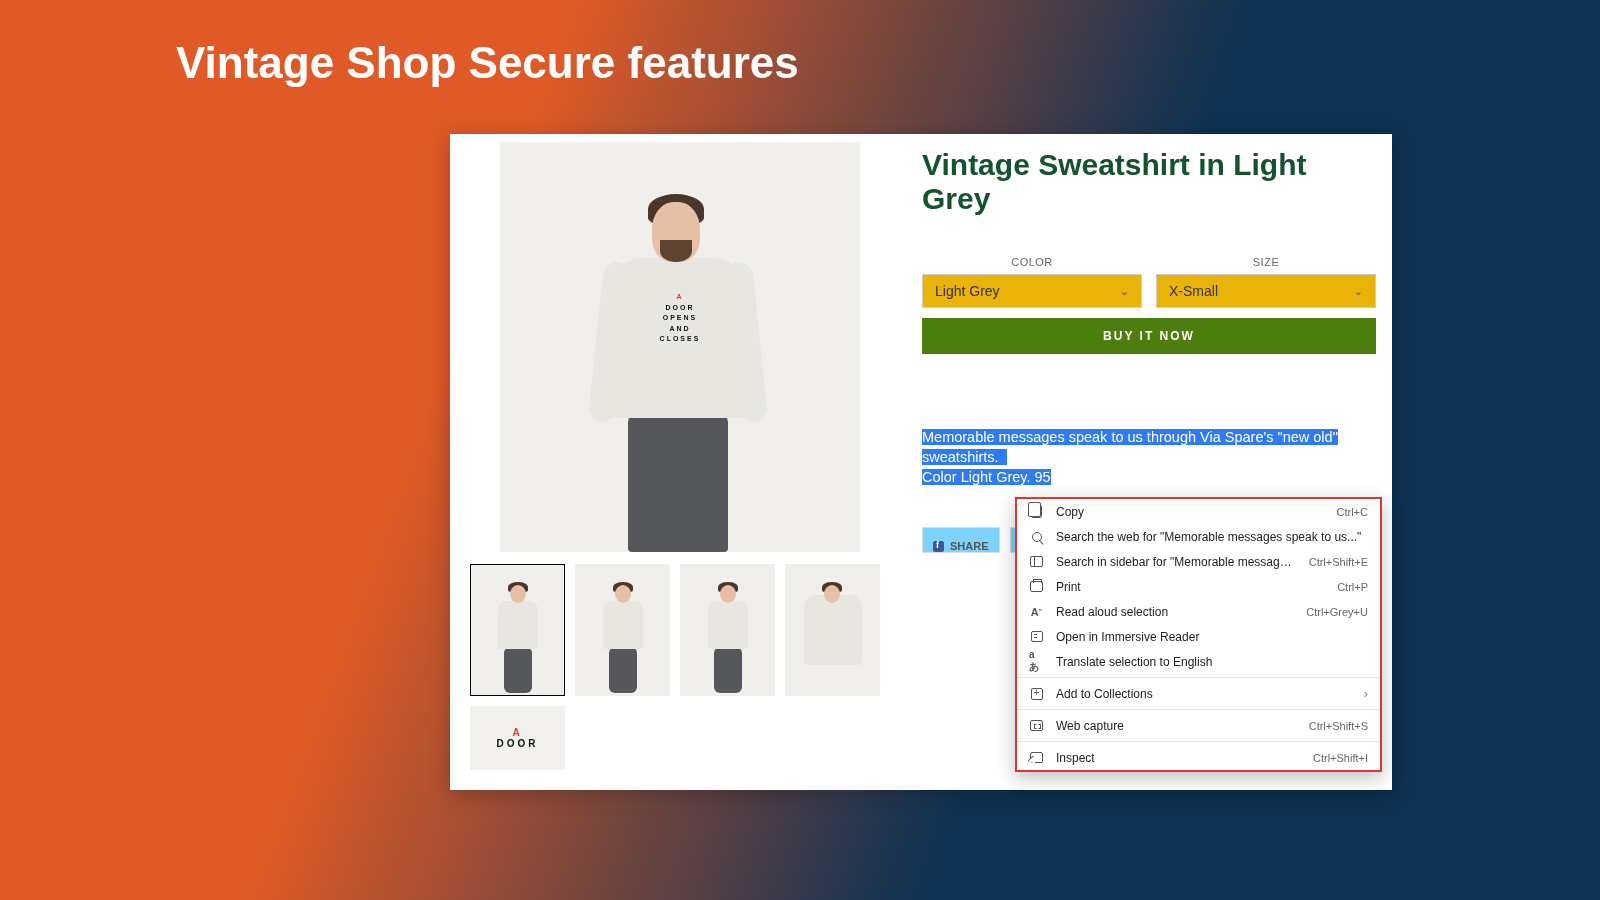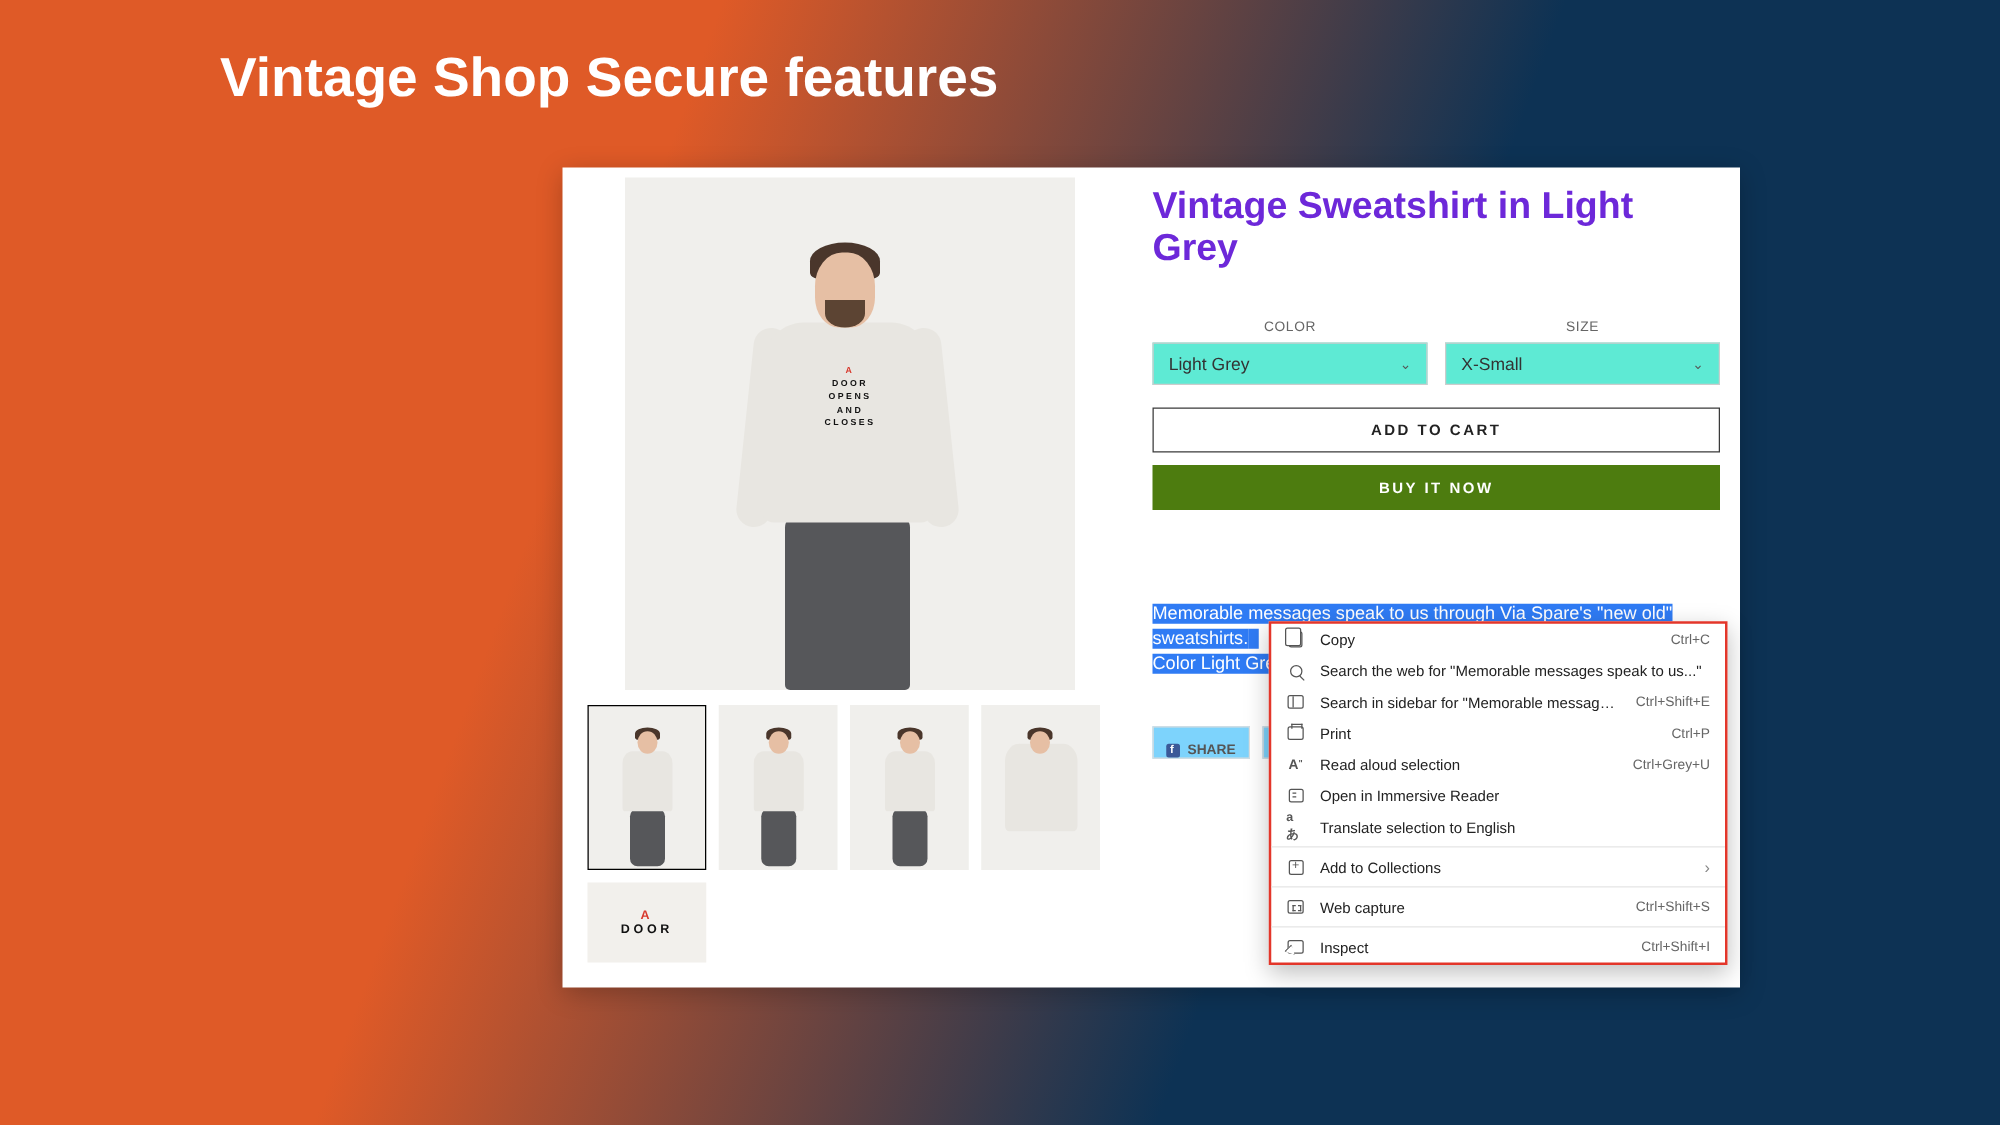--- a/index.html
+++ b/index.html
@@ -70,28 +70,28 @@
   .m-head{position:absolute;top:10px;left:22px;width:16px;height:18px;background:#e6bfa4;border-radius:50%;}
   .m-hair{position:absolute;top:7px;left:20px;width:20px;height:10px;background:#4a362b;border-radius:50% 50% 20% 20%;}
   .m-torso{position:absolute;top:26px;left:10px;width:40px;height:48px;background:#e8e6e1;border-radius:20% 20% 6% 6%;}
   .m-legs{position:absolute;top:72px;left:16px;width:28px;height:46px;background:#56575a;border-radius:6px;}
   .thumb-text { width:95px; height:64px; background:#f2f0ec; display:flex; flex-direction:column; align-items:center; justify-content:center; font-size:10px; font-weight:700; letter-spacing:3px; color:#111;}
   .thumb-text .red{color:#d83a2e;}
   .details {
     flex:1;
     padding: 6px 2px 0 32px;
   }
-  .pd-title { font-size:30px; font-weight:700; color:#6d28d9; line-height:1.14; }
+  .pd-title { font-size:30px; font-weight:700; color:#14532d; line-height:1.14; }
   .price { margin-top:6px; font-size:17px; color:#111; }
   .variants { display:flex; gap:14px; margin-top:40px; }
   .variant { flex:1;text-align:center; }
   .vlabel { font-size:11px; color:#666; letter-spacing:0.5px; font-weight:400; margin-bottom:6px; }
   .select {
     border:1px solid #ccc; height:34px; display:flex; align-items:center; justify-content:space-between;
-    padding:0 12px; font-size:14px; color:#333; background:#5eead4;
+    padding:0 12px; font-size:14px; color:#333; background:#eab308;
   }
   .chev { font-size:11px; color:#555; }
   .atc {
     margin-top:18px; height:36px; border:1px solid #3a3a3a; display:flex; align-items:center; justify-content:center;
     font-size:12px; font-weight:700; letter-spacing:2px; color:#222; background:#fff;
   }
   .buy {
     margin-top:10px; height:36px; background:#4d7c0f; color:#fff; display:flex; align-items:center; justify-content:center;
     font-size:12px; font-weight:700; letter-spacing:2px;
   }
@@ -217,21 +217,20 @@
       </div>
       <div class="variant">
         <div class="vlabel">SIZE</div>
         <div class="select">
           <span>X-Small</span>
           <span class="chev">⌄</span>
         </div>
       </div>
     </div>
 
-    <div class="atc">ADD TO CART</div>
     <div class="buy">BUY IT NOW</div>
 
     <div class="desc">
       <span class="hl">Memorable messages speak to us through Via Spare's "new old" sweatshirts.</span><span class="hl">&nbsp;&nbsp;</span><br>
       <span class="hl">Color Light Grey. 95</span>
     </div>
 
     <div class="share-row">
       <div class="share-btn">
         <span class="fb-ic"></span>

